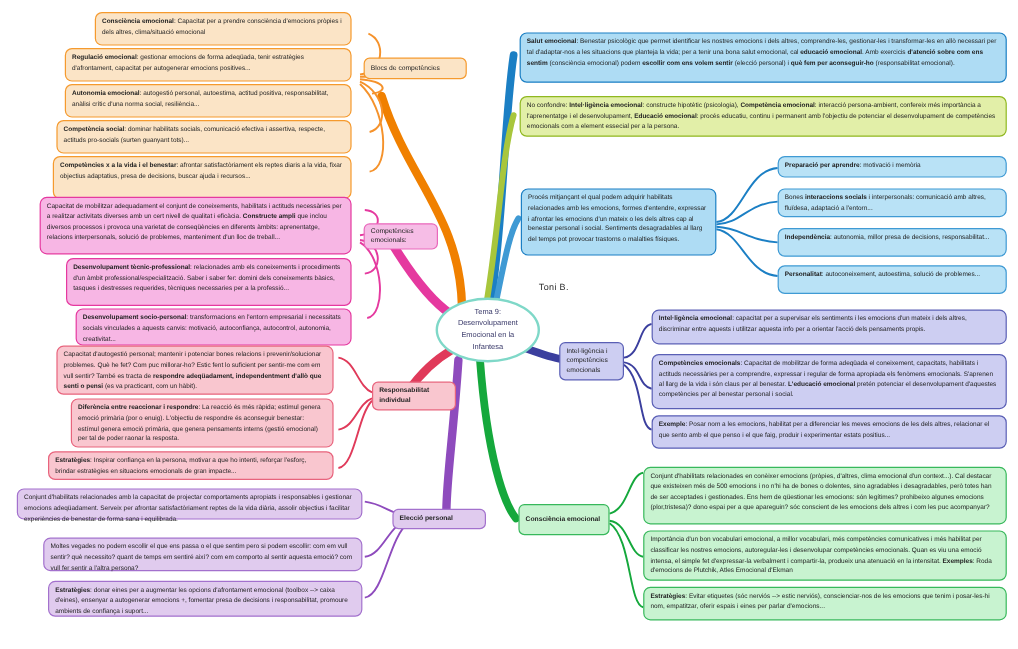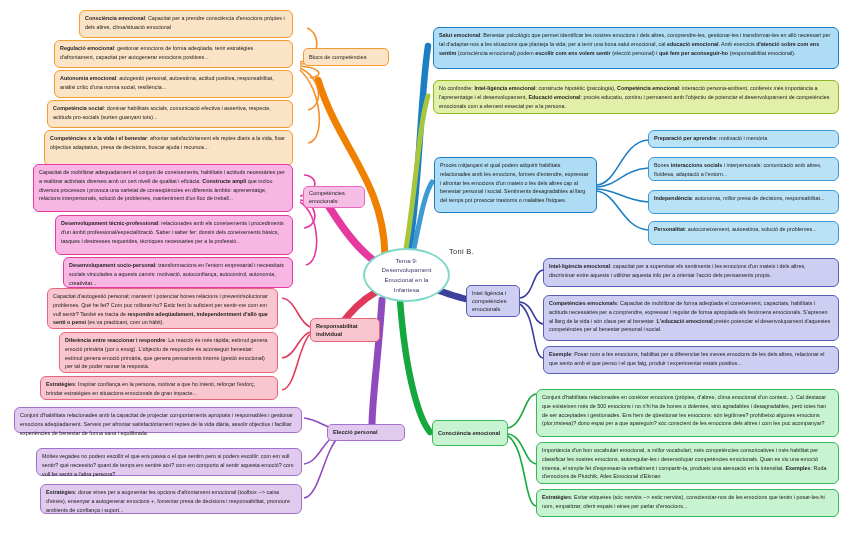--- a/index.html
+++ b/index.html
@@ -57,21 +57,20 @@
   .c-blue-l{background:#b9e2f6;border-color:#3f9ad4;}
   .c-green-y{background:#e2efa8;border-color:#90b820;}
   .c-indigo-l{background:#cdcef2;border-color:#5a5fb5;}
   .c-green-l{background:#c8f3d0;border-color:#37b85b;}
 
   .signature{
     position:absolute;
     font-size:7.5px;
     color:#2b2b2b;
     letter-spacing:.3px;
-    margin-top:12px;
   }
 </style>
 </head>
 <body>
 
 <div id="canvas">
 
   <svg class="links" viewBox="0 0 848 541">
 
     <path d="M385,255 C383,180 340,150 318,80" stroke="#f08000" stroke-width="7" fill="none" stroke-linecap="round"></path>

